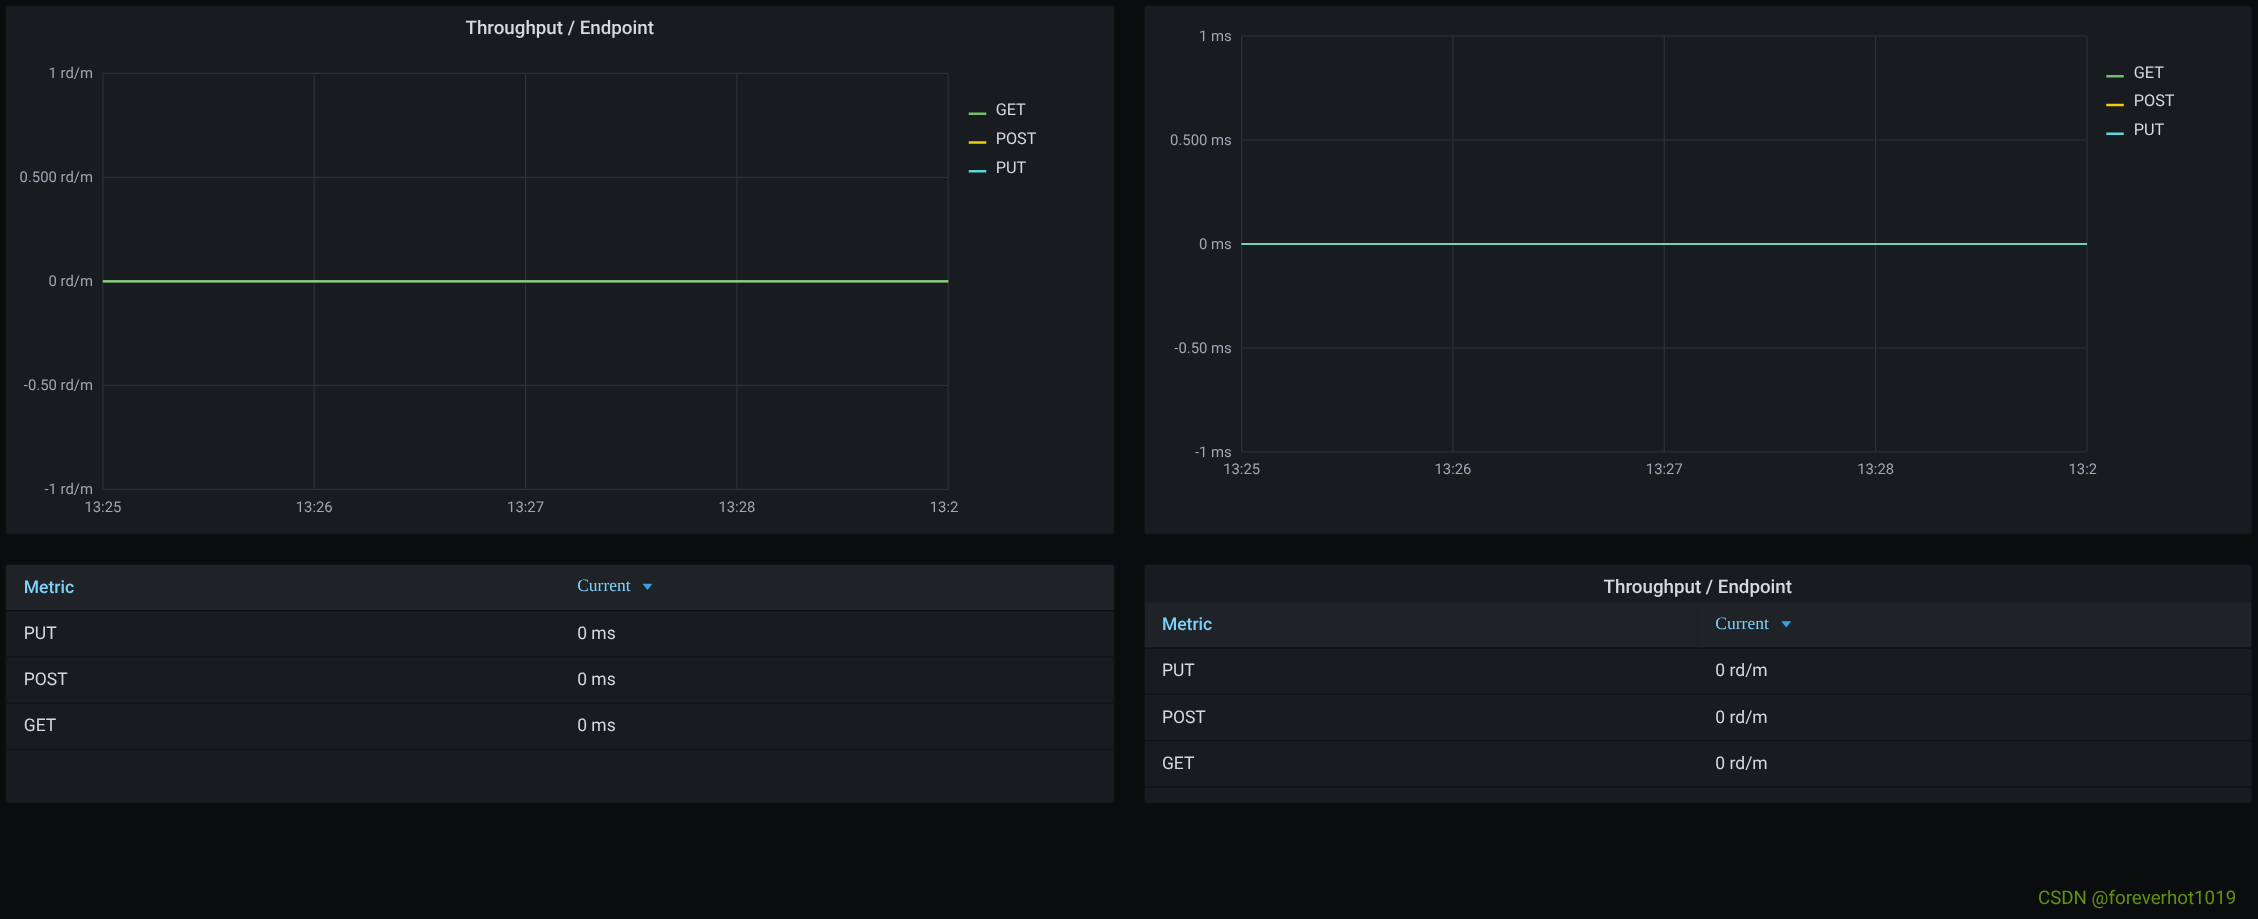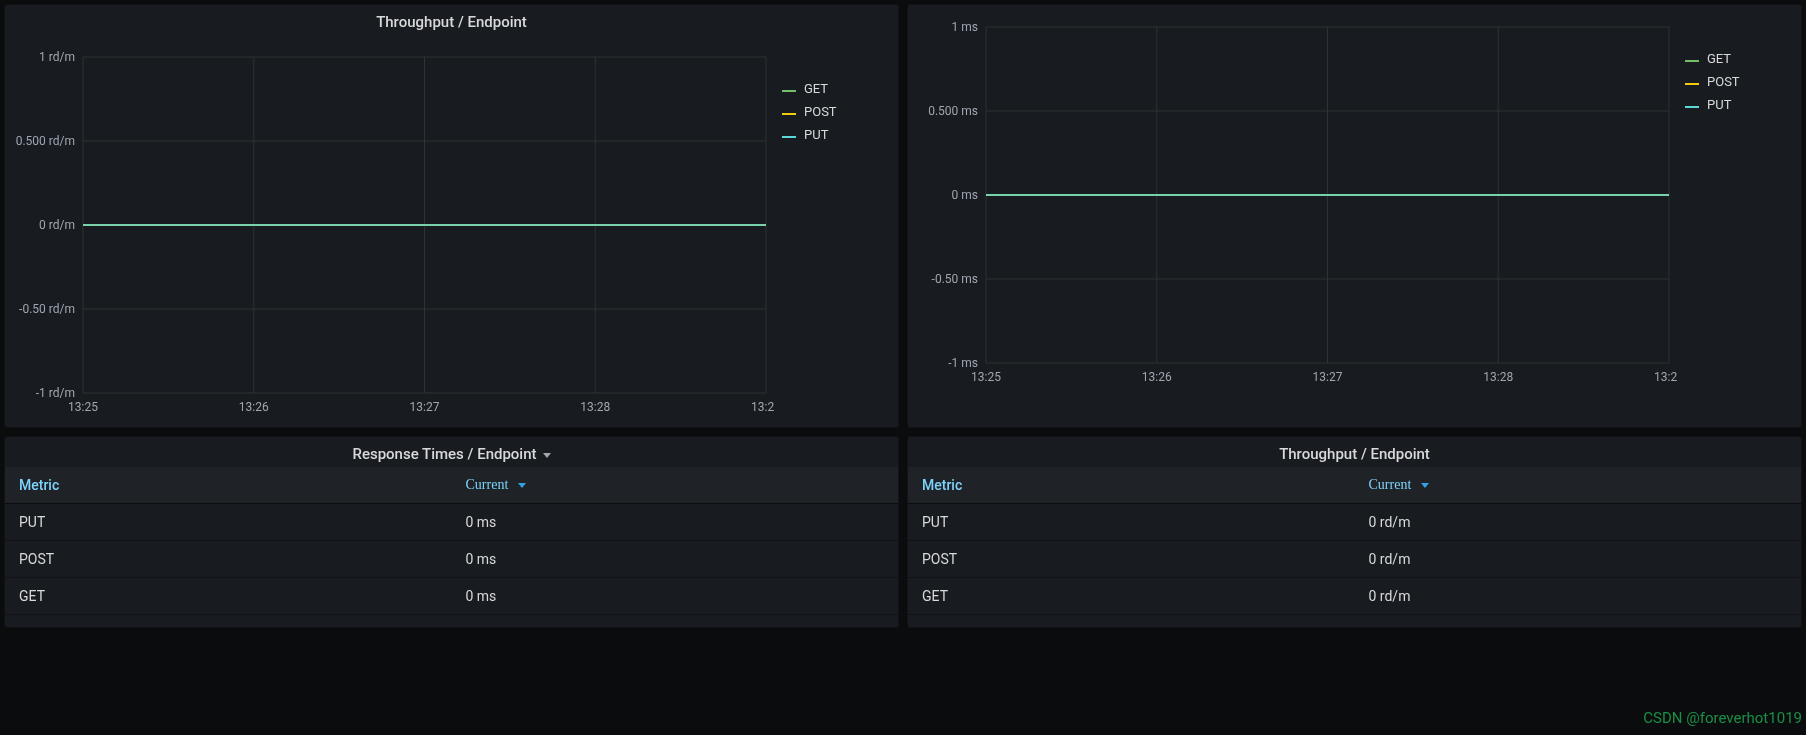--- a/index.html
+++ b/index.html
@@ -1,16 +1,16 @@
 <!DOCTYPE html>
 <html><head>
 <meta charset="utf-8">
 <style>
   html,body{margin:0;padding:0;background:#0b0c0e;color:#d8d9da;font-family:-apple-system,BlinkMacSystemFont,"Segoe UI",Roboto,Helvetica,Arial,sans-serif;font-size:14px;}
-  .dashboard{display:grid;grid-template-columns:1fr 1fr;grid-template-rows:auto auto;gap:8px;padding:4px;width:1806px;box-sizing:border-box;}
+  .dashboard{display:grid;grid-template-columns:1fr 1fr;grid-template-rows:auto auto;gap:23px;padding:4px;width:1806px;box-sizing:border-box;}
   .panel{background:#181b1f;border:1px solid #111216;border-radius:3px;display:flex;flex-direction:column;position:relative;}
   .panel-title{text-align:center;font-weight:500;color:#d8d9da;padding:8px 0 4px;font-size:15px;}
   .with-caret::after{content:"";display:inline-block;margin-left:6px;border-left:4px solid transparent;border-right:4px solid transparent;border-top:5px solid #9fa7b3;vertical-align:middle;}
   
   .chart-wrap{display:flex;flex-direction:row;height:380px;padding:6px 12px 6px 6px;}
   .plot{position:relative;flex:1;}
   .plot svg{position:absolute;inset:0;width:100%;height:100%;}
   .legend{width:100px;padding:40px 4px 0 8px;display:flex;flex-direction:column;gap:8px;font-size:13px;color:#d8d9da;}
   .legend-item{display:flex;align-items:center;gap:8px;cursor:pointer;}
   .legend-swatch{width:14px;height:4px;border-bottom:2px solid currentColor;}
@@ -18,21 +18,21 @@
   .swatch-post{color:#f2cc0c;}
   .swatch-put{color:#5dd8d8;}
   
   .table-panel{min-height:190px;}
   table{width:100%;border-collapse:collapse;}
   th{color:#7dd3fc;font-weight:500;text-align:left;padding:10px 14px;background:#1f2327;border-bottom:1px solid #0b0c0e;}
   th .sort-caret{display:inline-block;margin-left:6px;border-left:4px solid transparent;border-right:4px solid transparent;border-top:5px solid #33a2e5;vertical-align:middle;}
   td{padding:10px 14px;border-bottom:1px solid #111216;color:#d8d9da;}
   .col-metric{width:50%;}
   .col-current{width:50%;font-family:Liberation Serif, serif;}
-  .watermark{position:fixed;right:4px;bottom:8px;color:#22c55e;font-size:15px;opacity:.7;pointer-events:none;user-select:none;}
+  .watermark{position:fixed;right:17px;bottom:8px;color:#84cc16;font-size:15px;opacity:.7;pointer-events:none;user-select:none;}
 </style>
 </head>
 <body>
 
 <div class="dashboard">
 
   <div class="panel">
     <div class="panel-title">Throughput / Endpoint</div>
     <div class="chart-wrap">
       <div class="plot">
@@ -119,21 +119,20 @@
         </div>
         <div class="legend-item">
           <span class="legend-swatch swatch-put"></span>
           <span>PUT</span>
         </div>
       </div>
     </div>
   </div>
 
   <div class="panel table-panel">
-    <div class="panel-title with-caret">Response Times / Endpoint</div>
     <table>
       <thead>
         <tr>
           <th class="col-metric">Metric</th>
           <th class="col-current">
             <span>Current</span>
             <span class="sort-caret"></span>
           </th>
         </tr>
       </thead>

